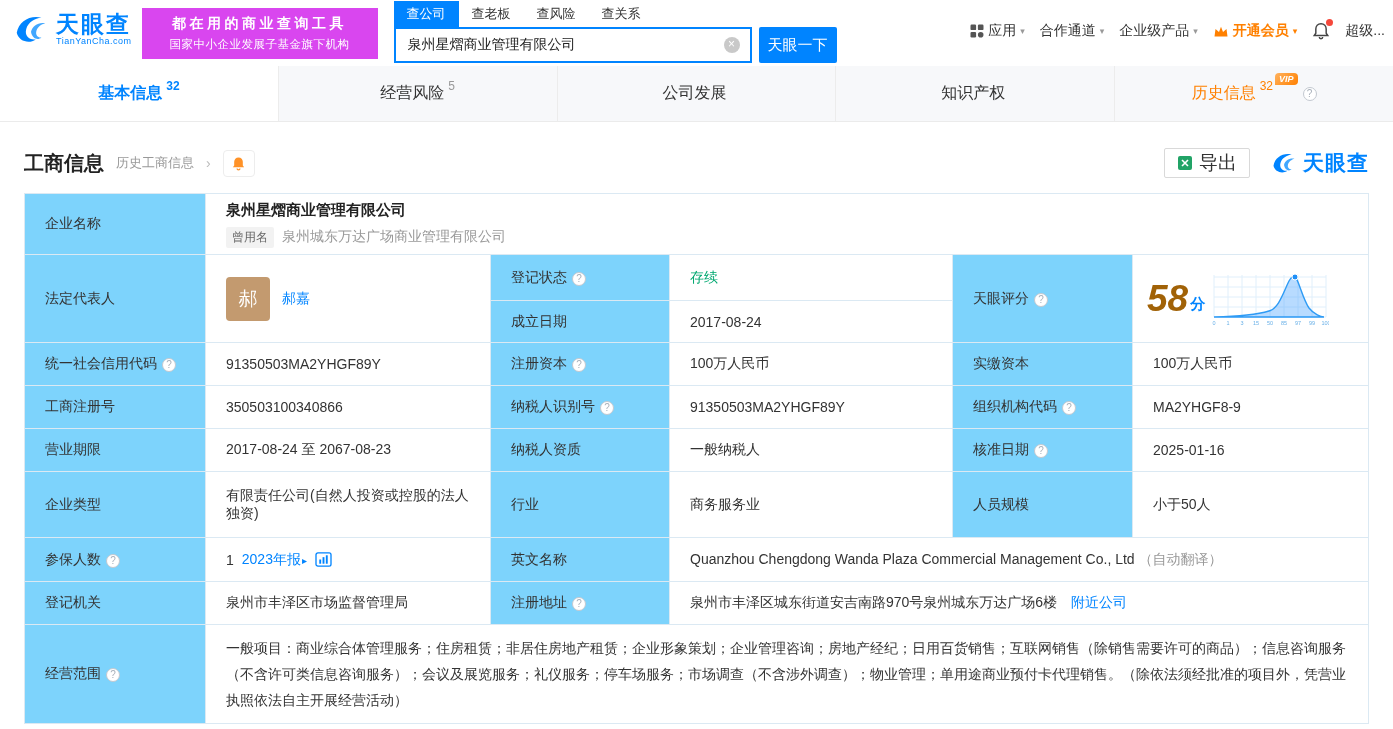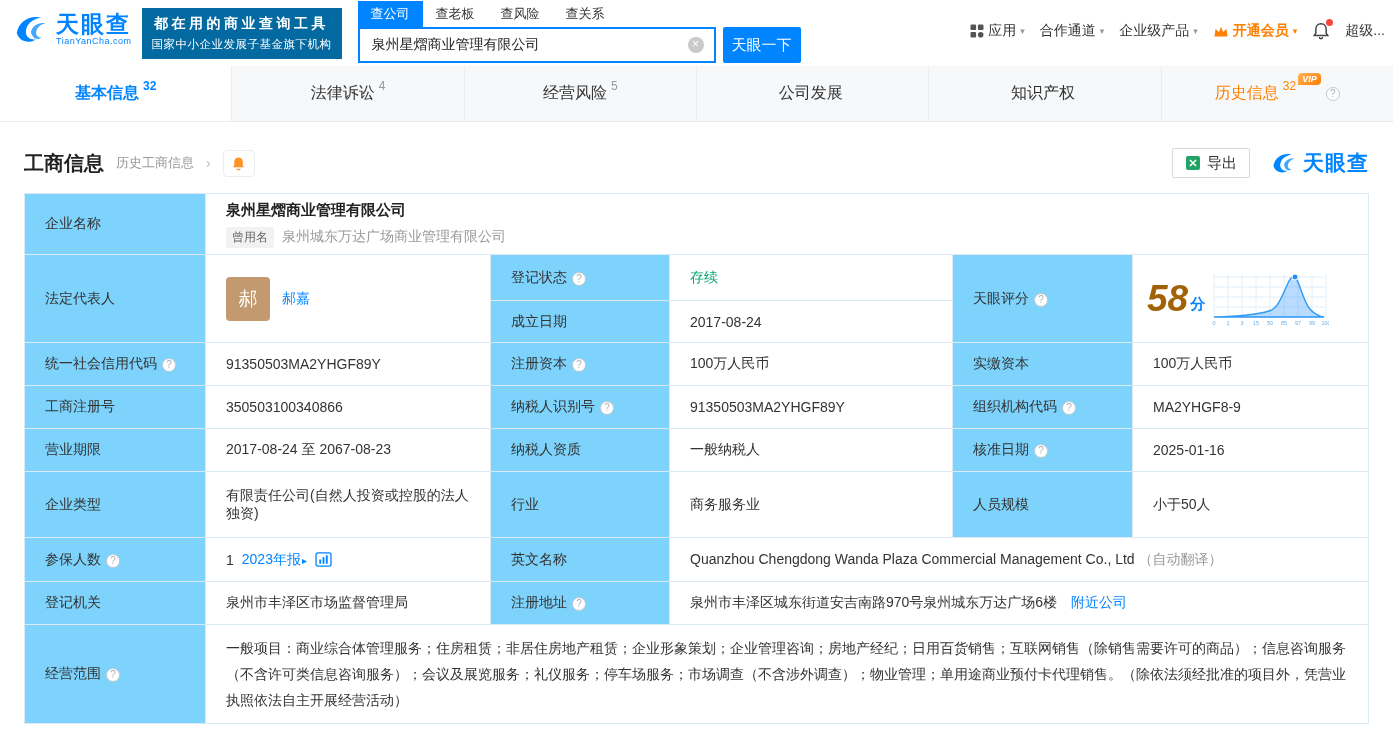--- a/index.html
+++ b/index.html
@@ -4,21 +4,21 @@
 <style>
   * { box-sizing:border-box; margin:0; padding:0; }
   html,body { width:1393px; height:729px; }
   body { font-family:"Liberation Sans","DejaVu Sans",sans-serif; background:#fff; overflow:hidden; color:#333; }
 
   
   .header { height:66px; display:flex; align-items:flex-start; padding-left:12px; }
   .logo { display:flex; align-items:center; gap:6px; cursor:pointer; margin-top:10px; }
   .logo-text .cn { font-size:23px; font-weight:bold; color:#0084ff; line-height:24px; letter-spacing:2px; }
   .logo-text .en { font-size:9px; color:#0084ff; letter-spacing:.5px; }
-  .red-badge { margin-left:10px; margin-top:8px; background:#0369a1; color:#fff; text-align:center; padding:7px 10px; }
+  .red-badge { margin-left:10px; margin-top:8px; background:#d946ef; color:#fff; text-align:center; padding:7px 28px; }
   .red-badge .l1 { font-size:14px; font-weight:bold; letter-spacing:3.5px; }
   .red-badge .l2 { font-size:11.5px; margin-top:4px; letter-spacing:.5px; }
   .search-block { margin-left:16px; margin-top:1px; }
   .search-tabs { display:flex; }
   .stab { font-size:13px; color:#333; padding:4px 13px; cursor:pointer; }
   .stab.active { background:#0084ff; color:#fff; }
   .search-row { display:flex; align-items:center; }
   .search-input-wrap { width:358px; height:36px; border:2px solid #0084ff; background:#fff; display:flex; align-items:center; }
   .search-input-wrap input { flex:1; border:none; outline:none; font-size:14px; padding:0 8px 0 12px; color:#222; font-family:inherit; min-width:0; }
   .clear-icon { width:16px; height:16px; border-radius:50%; background:#c9c9c9; color:#fff; font-size:12px; line-height:15px; text-align:center; margin-right:10px; cursor:pointer; flex:none; }
@@ -44,21 +44,21 @@
   .ptab .q { align-self:center; }
 
   
   .main { padding:0 24px; }
   .section-head { display:flex; align-items:center; margin:24px 0 13px; height:34px; }
   .section-title { font-size:20px; font-weight:bold; color:#222; }
   .history-link { margin-left:12px; font-size:13px; color:#999; cursor:pointer; display:flex; align-items:center; gap:12px; }
   .history-link .arr { font-size:14px; color:#bbb; }
   .bell-btn { margin-left:12px; width:32px; height:27px; border:1px solid #ededed; border-radius:4px; background:#fff; display:flex; align-items:center; justify-content:center; cursor:pointer; }
   .head-right { margin-left:auto; display:flex; align-items:center; gap:20px; }
-  .export-btn { display:flex; align-items:center; gap:6px; height:30px; padding:0 12px; border:1px solid #d9d9d9; border-radius:2px; background:#fff; font-size:15px; color:#333; cursor:pointer; font-family:inherit; }
+  .export-btn { display:flex; align-items:center; gap:6px; height:30px; padding:0 12px; border:1px solid #d9d9d9; border-radius:2px; background:#fff; font-size:19px; color:#333; cursor:pointer; font-family:inherit; }
   .wm-logo { display:flex; align-items:center; gap:5px; }
   .wm-logo .t { font-size:21px; font-weight:bold; color:#0084ff; letter-spacing:1px; }
 
   
   .info { width:100%; border-collapse:collapse; table-layout:fixed; font-size:14px; }
   .info td { border:1px solid #dbe9f3; padding:6px 14px 6px 20px; vertical-align:middle; color:#333; word-break:break-word; }
   .info td.lbl { background:#7dd3fc; }
   .link { color:#0084ff; cursor:pointer; text-decoration:none; }
   .green { color:#00a870; }
   .gray { color:#999; }
@@ -149,24 +149,20 @@
     <span class="nav-item">
       <span>超级...</span>
     </span>
   </nav>
 </header>
 
 <div class="page-tabs">
   <div class="ptab active">
     <span>基本信息</span>
       <span class="cnt">32</span>
-  </div>
-  <div class="ptab">
-    <span>法律诉讼</span>
-      <span class="cnt">4</span>
   </div>
   <div class="ptab">
     <span>经营风险</span>
       <span class="cnt">5</span>
   </div>
   <div class="ptab">
     <span>公司发展</span>
       <span class="cnt"></span>
   </div>
   <div class="ptab">

